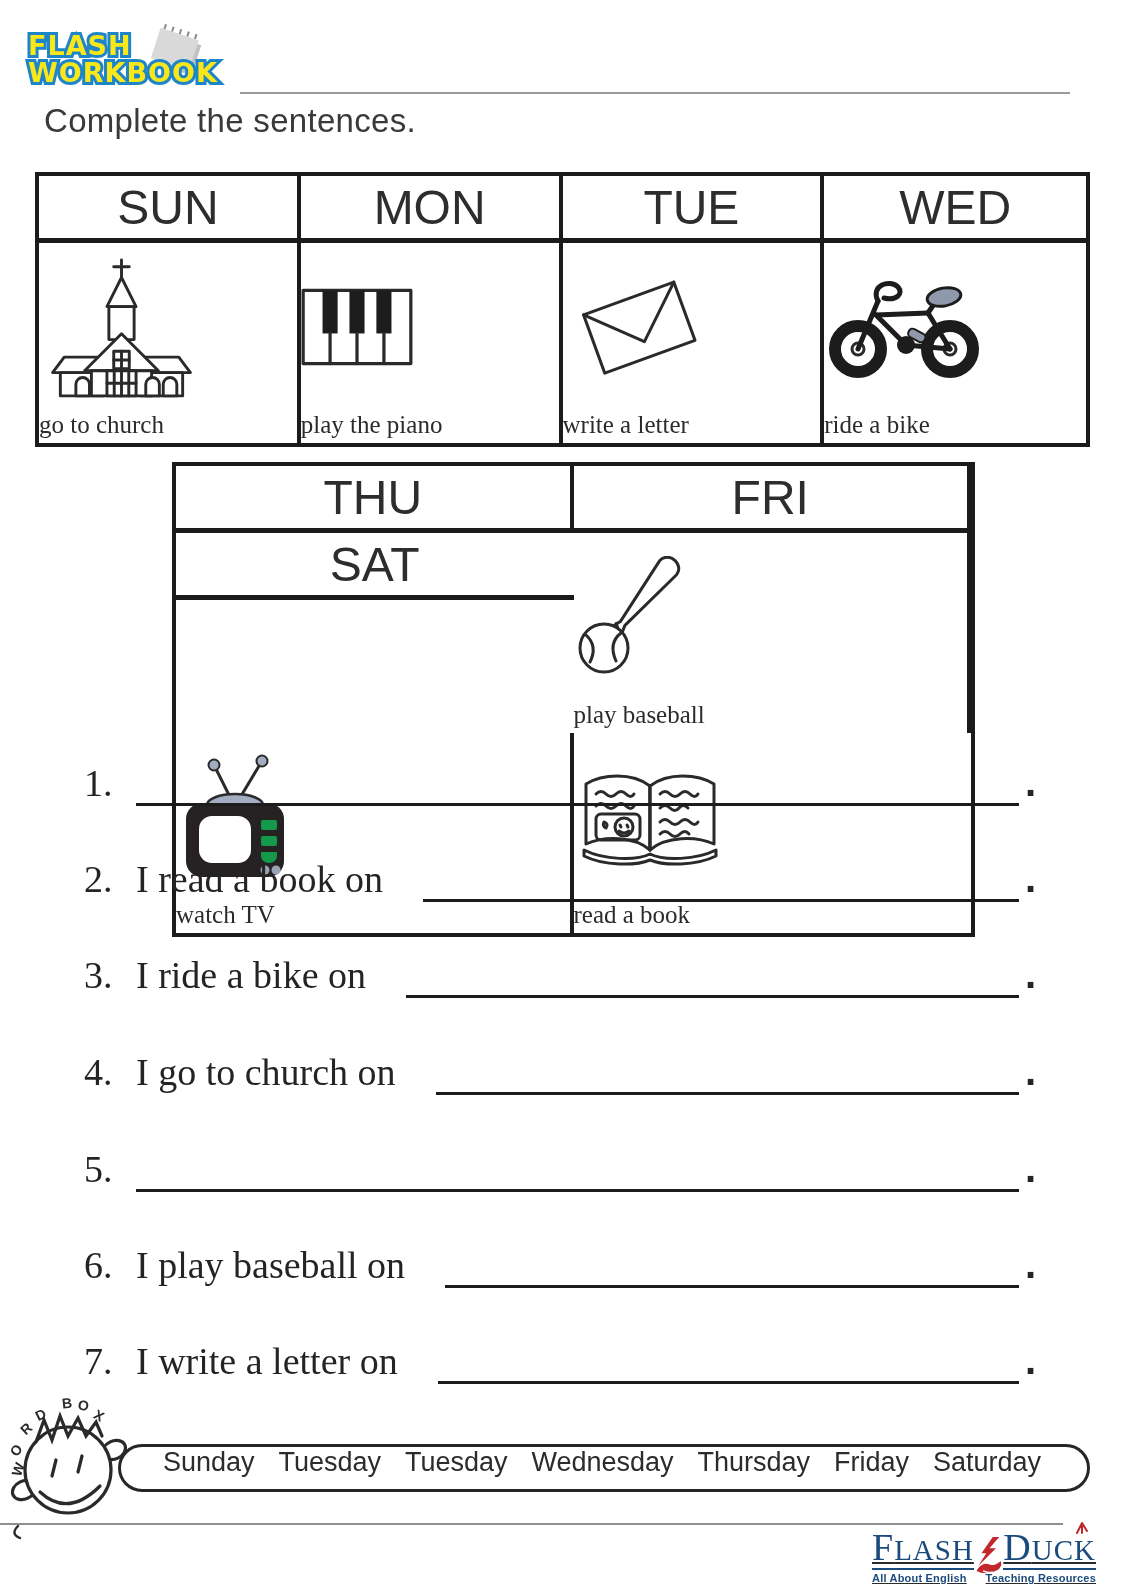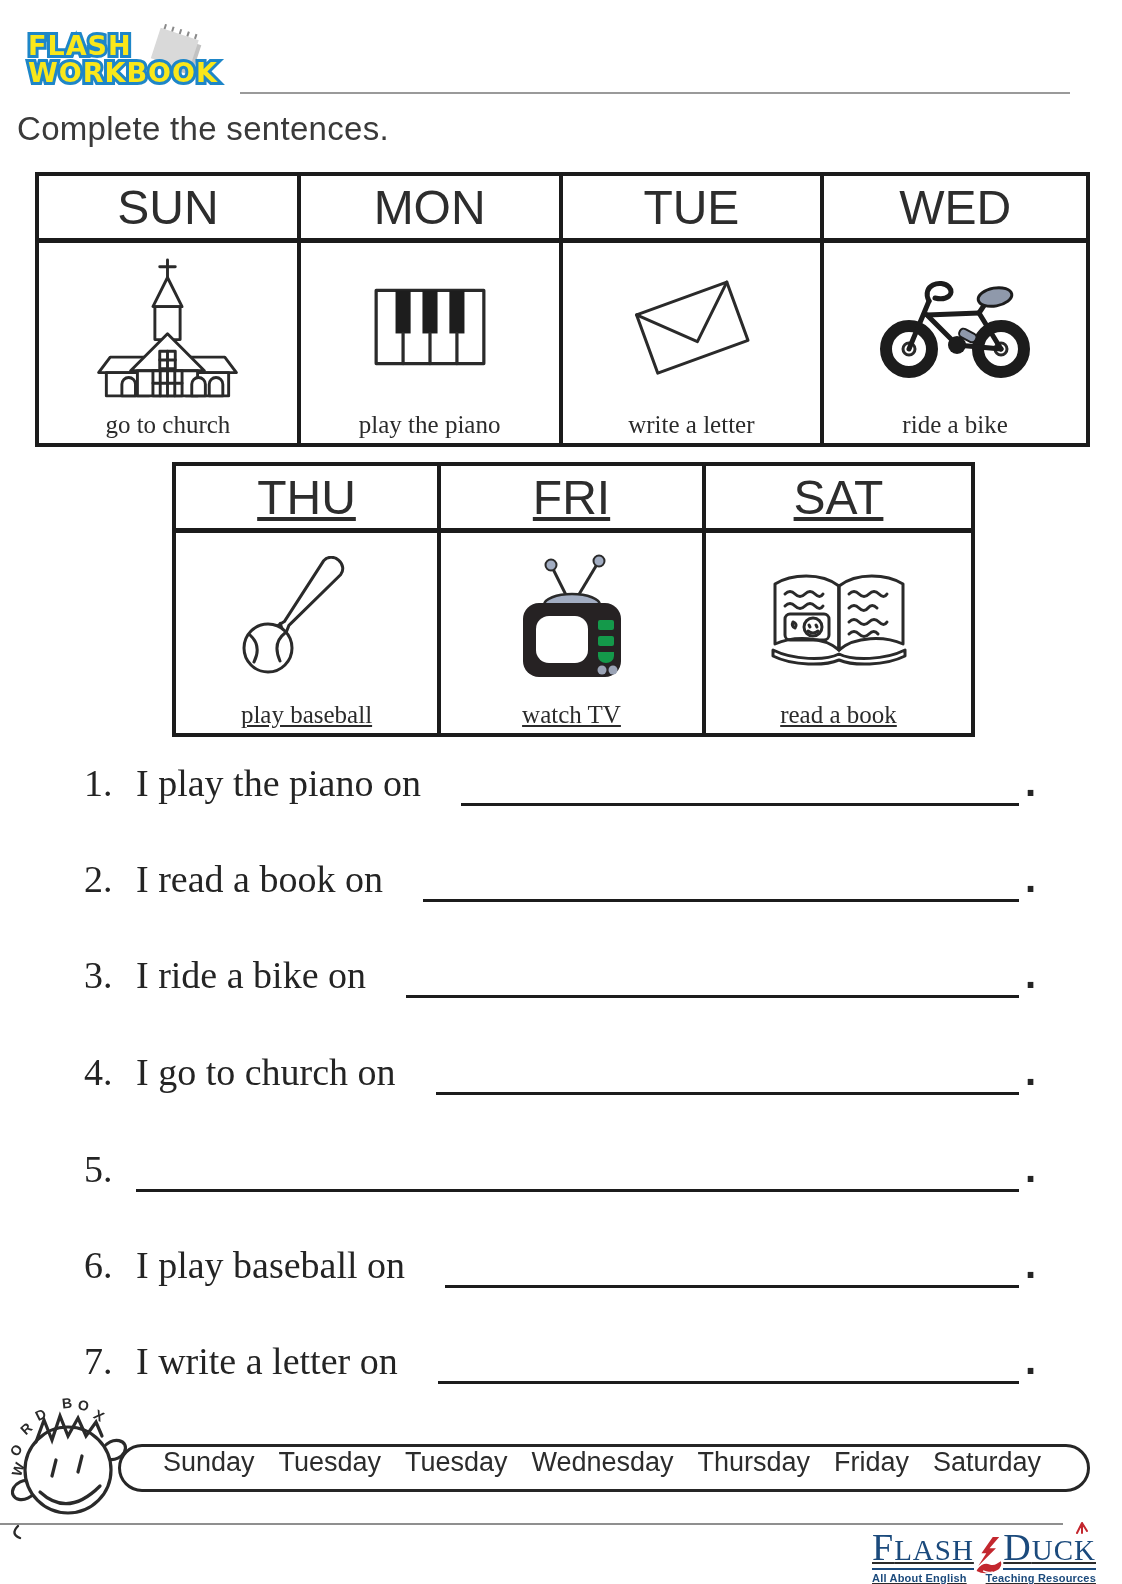--- a/index.html
+++ b/index.html
@@ -10,34 +10,34 @@
 
   
   .logo { position:absolute; left:28px; top:32px; z-index:2; line-height:1.0; }
   .logo span {
     display:block; font-family:"DejaVu Sans", sans-serif; font-weight:800;
     font-size:27px; letter-spacing:1px; color:#f9e71a;
     -webkit-text-stroke:6px #1e86c8; paint-order:stroke fill;
   }
   .notebook { position:absolute; left:146px; top:24px; z-index:1; }
   .name-line { position:absolute; left:240px; top:92px; width:830px; border-top:2px solid #9a9a9a; }
-  .instruction { position:absolute; left:17px; top:102px; font-size:33px; color:#3a3a3a; letter-spacing:0.3px;margin-top:8px; }
+  .instruction { position:absolute; left:44px; top:102px; font-size:33px; color:#3a3a3a; letter-spacing:0.3px; }
 
   
   .table { position:absolute; border:4px solid #1b1b1b; display:grid; background:#fff; }
   .t-top    { left:35px;  top:172px; width:1047px; grid-template-columns:repeat(4,1fr); }
-  .t-bottom { left:172px; top:462px; width:795px;  grid-template-columns:repeat(3,1fr);text-decoration:underline; }
+  .t-bottom { left:172px; top:462px; width:795px;  grid-template-columns:repeat(2,1fr); }
   .cell-head {
     border-bottom:5px solid #1b1b1b; border-right:4px solid #1b1b1b;
     height:62px; display:flex; align-items:center; justify-content:center;
     font-size:48px; color:#2d2d2d;
   }
   .cell-body {
     border-right:4px solid #1b1b1b; height:200px; box-sizing:border-box;
-    display:flex; flex-direction:column; align-items:center; justify-content:flex-end;
+    display:flex; flex-direction:column; align-items:flex-start; justify-content:flex-end;
     padding-bottom:4px;
   }
   .last { border-right:none !important; }
   .icon-wrap { flex:1; display:flex; align-items:center; justify-content:center; }
   .caption { font-family:cursive; font-size:25px; color:#2b2b2b; }
 
   
   .sentence {
     position:absolute; left:84px; width:952px; display:flex; align-items:baseline;
     font-family:cursive; font-size:38px; color:#242424;
@@ -245,21 +245,20 @@
           <path class="ln" d="M46,59 l1,2 M53,59 l1,2 M45,65 q5,4 10,0" stroke-width="1.5"></path>
           <path class="ln" d="M30,56 q-2,4 2,6 q3,-4 -2,-6 z" stroke-width="1.5"></path>
         </svg>
       </div>
       <div class="caption">read a book</div>
     </div>
   </section>
 
   <div class="sentence s1">
     <span class="s-num">1.</span>
-    <span class="s-text">I play the piano on</span>
     <span class="s-line"></span>
     <span class="s-dot">.</span>
   </div>
   <div class="sentence s2">
     <span class="s-num">2.</span>
     <span class="s-text">I read a book on</span>
     <span class="s-line"></span>
     <span class="s-dot">.</span>
   </div>
   <div class="sentence s3">

